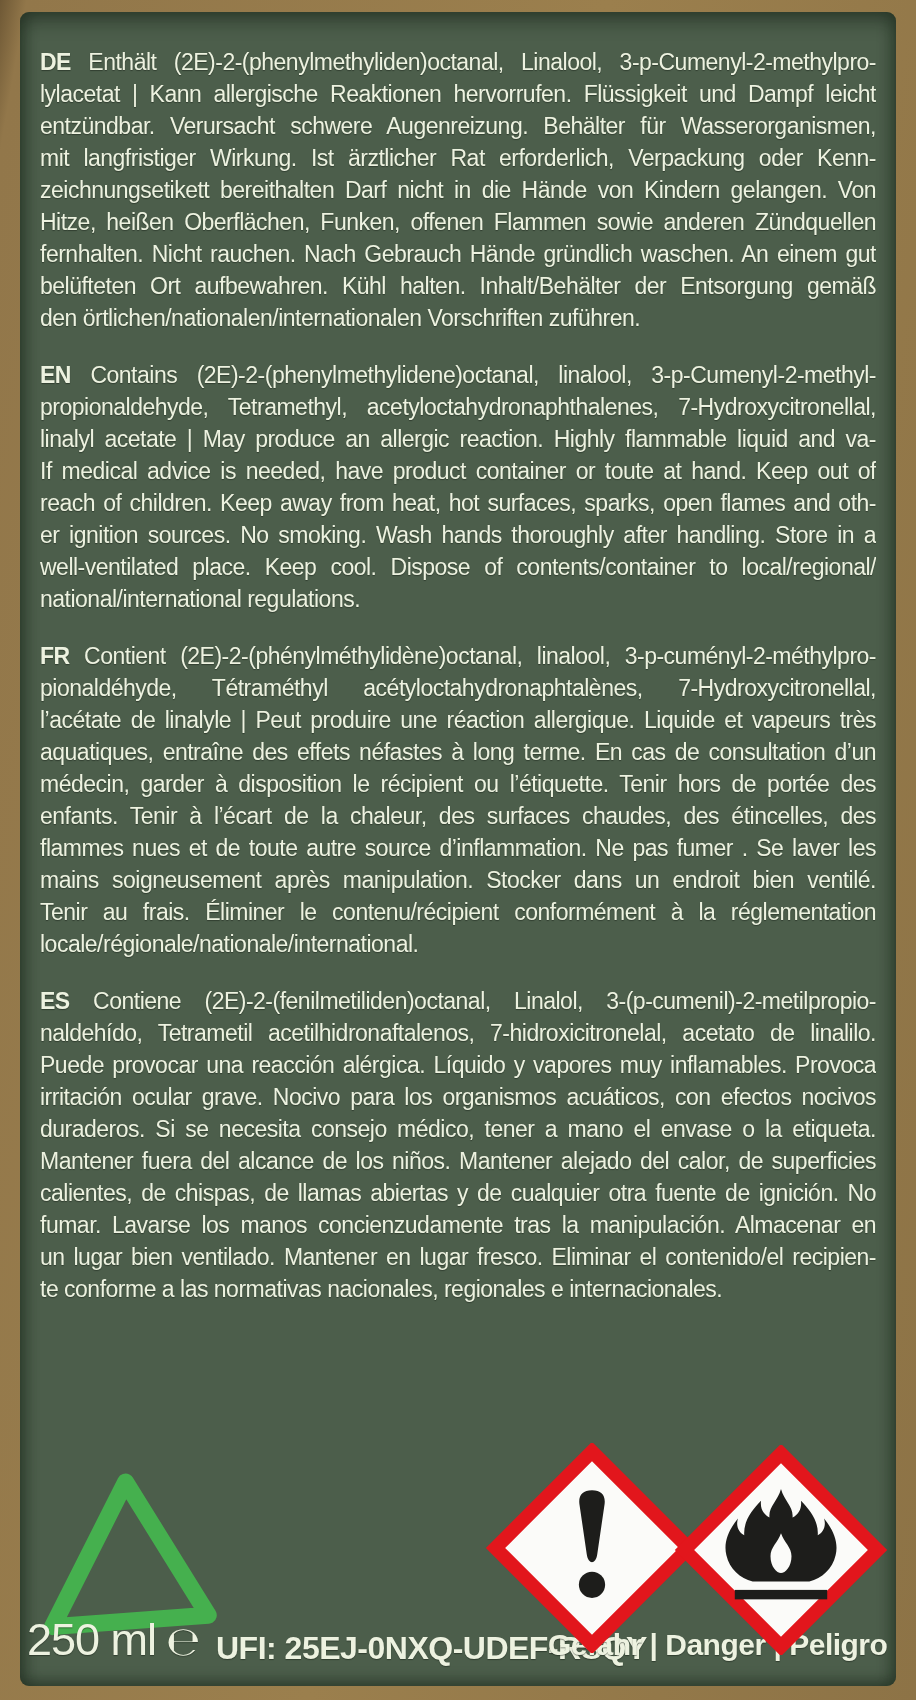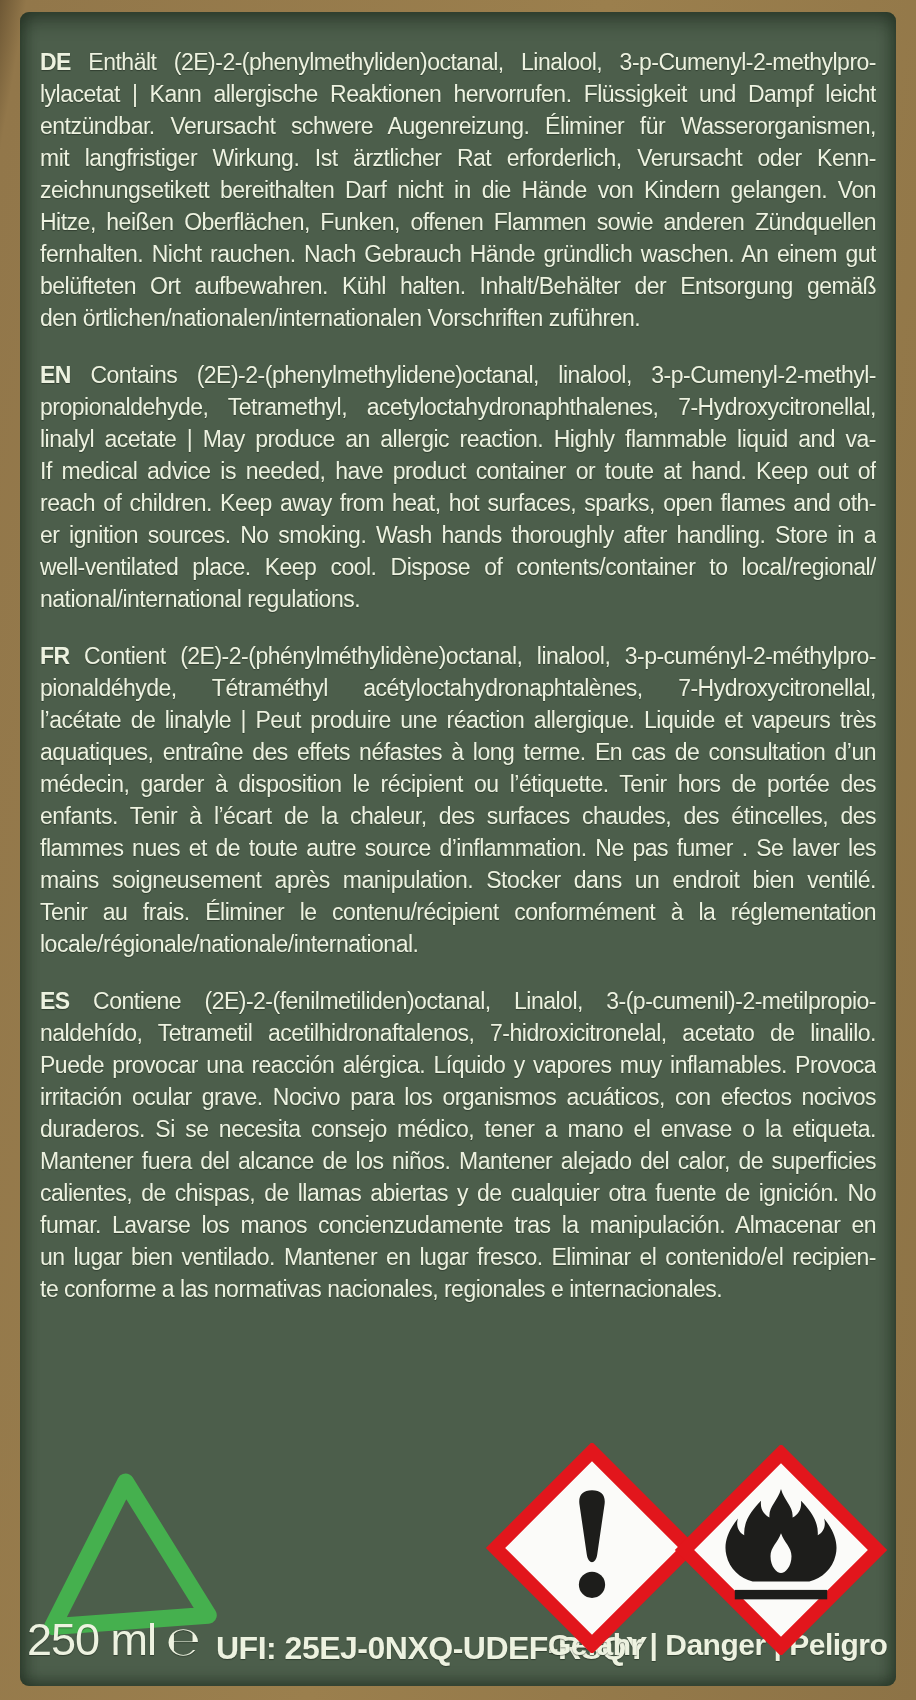--- a/index.html
+++ b/index.html
@@ -53,22 +53,22 @@
 </head>
 <body>
 
 <div class="label">
   <div class="panel">
 
     <div class="text-block" id="sections">
         <div class="para">
           <div class="line"><b>DE</b> <span>Enthält (2E)-2-(phenylmethyliden)octanal, Linalool, 3-p-Cumenyl-2-methylpro-</span></div>
           <div class="line">lylacetat | Kann allergische Reaktionen hervorrufen. Flüssigkeit und Dampf leicht</div>
-          <div class="line">entzündbar. Verursacht schwere Augenreizung. Éliminer für Wasserorganismen,</div>
-          <div class="line">mit langfristiger Wirkung. Ist ärztlicher Rat erforderlich, Verursacht oder Kenn-</div>
+          <div class="line">entzündbar. Verursacht schwere Augenreizung. Behälter für Wasserorganismen,</div>
+          <div class="line">mit langfristiger Wirkung. Ist ärztlicher Rat erforderlich, Verpackung oder Kenn-</div>
           <div class="line">zeichnungsetikett bereithalten Darf nicht in die Hände von Kindern gelangen. Von</div>
           <div class="line">Hitze, heißen Oberflächen, Funken, offenen Flammen sowie anderen Zündquellen</div>
           <div class="line">fernhalten. Nicht rauchen. Nach Gebrauch Hände gründlich waschen. An einem gut</div>
           <div class="line">belüfteten Ort aufbewahren. Kühl halten. Inhalt/Behälter der Entsorgung gemäß</div>
           <div class="line last">den örtlichen/nationalen/internationalen Vorschriften zuführen.</div>
         </div>
         <div class="para">
           <div class="line"><b>EN</b> <span>Contains (2E)-2-(phenylmethylidene)octanal, linalool, 3-p-Cumenyl-2-methyl-</span></div>
           <div class="line">propionaldehyde, Tetramethyl, acetyloctahydronaphthalenes, 7-Hydroxycitronellal,</div>
           <div class="line">linalyl acetate | May produce an allergic reaction. Highly flammable liquid and va-</div>

